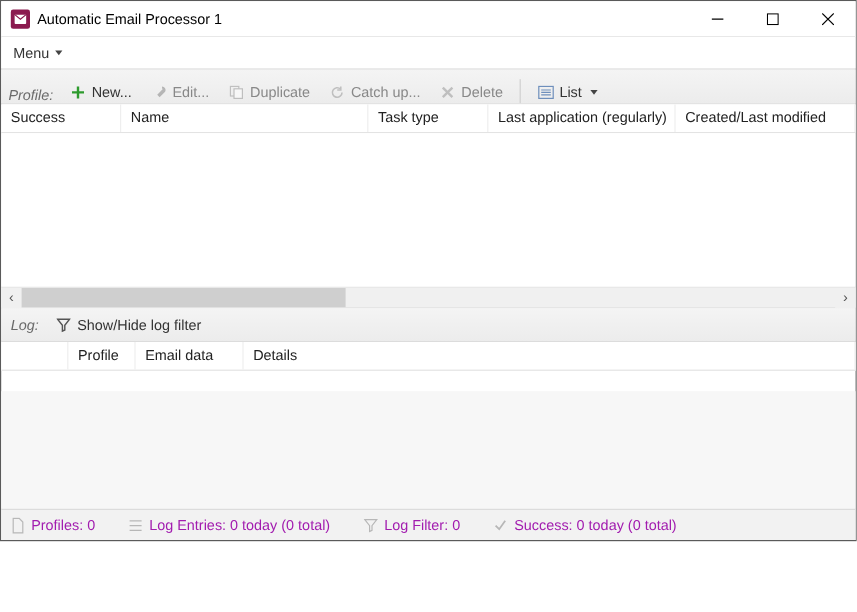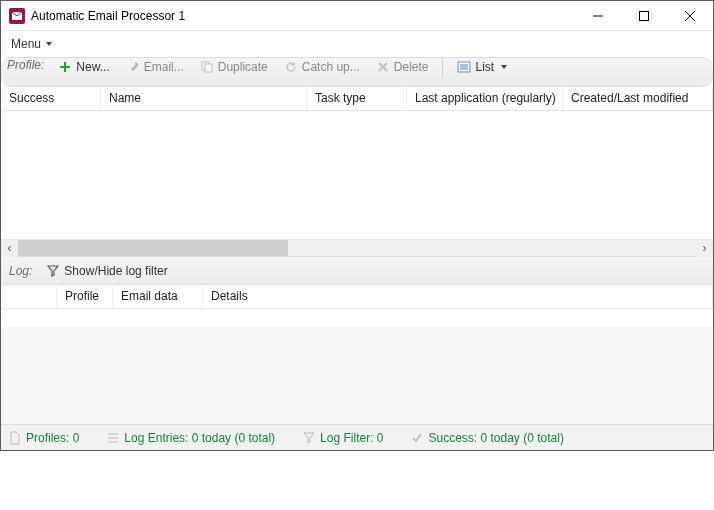--- a/index.html
+++ b/index.html
@@ -59,24 +59,23 @@
     margin-left: 3px;
   }
 
   
   .toolbar {
     height: 30px;
     background: linear-gradient(#f4f4f4, #ececec);
     border-top: 1px solid #dcdcdc;
     border-bottom: 1px solid #dcdcdc;
     display: flex;
-    align-items: flex-start;
+    align-items: flex-end;
     padding: 0 6px;
     gap: 4px;
-    border-radius: 10px;
   }
   .tb-label { color: #6a6a6a; font-style: italic; margin-right: 4px; }
   .tb-btn {
     display: flex; align-items: center; gap: 4px;
     padding: 2px 6px;
     border-radius: 2px;
     color: #888;
   }
   .tb-btn.active { color: #333; }
   .tb-btn.active .tb-icon { opacity: 1; }
@@ -153,21 +152,21 @@
   }
 
   
   .statusbar {
     height: 26px;
     background: #f2f2f2;
     border-top: 1px solid #dcdcdc;
     display: flex; align-items: center;
     padding: 0 8px;
     gap: 28px;
-    color: #15803d;
+    color: #a21caf;
   }
   .status-item { display: flex; align-items: center; gap: 5px; }
   .status-item svg { opacity: .55; }
 
   .flex1 { flex: 1; display: flex; flex-direction: column; gap: 17px; }
 </style>
 </head>
 <body>
 
 <div class="window">
@@ -218,21 +217,21 @@
       </span>
       <span>New...</span>
     </div>
 
     <div class="tb-btn">
       <span class="tb-icon">
         <svg width="12" height="12" viewBox="0 0 12 12">
             <path d="M8 1a3 3 0 0 1 2.6 4.5L6 10 4 8l4.5-4.6A3 3 0 0 1 8 1z" fill="#888"></path>
           </svg>
       </span>
-      <span>Email...</span>
+      <span>Edit...</span>
     </div>
 
     <div class="tb-btn">
       <span class="tb-icon">
         <svg width="12" height="12">
             <rect x="1" y="1" width="7" height="8" fill="none" stroke="#999" stroke-width="1"></rect>
             <rect x="4" y="3" width="7" height="8" fill="#fff" stroke="#999" stroke-width="1"></rect>
           </svg>
       </span>
       <span>Duplicate</span>

